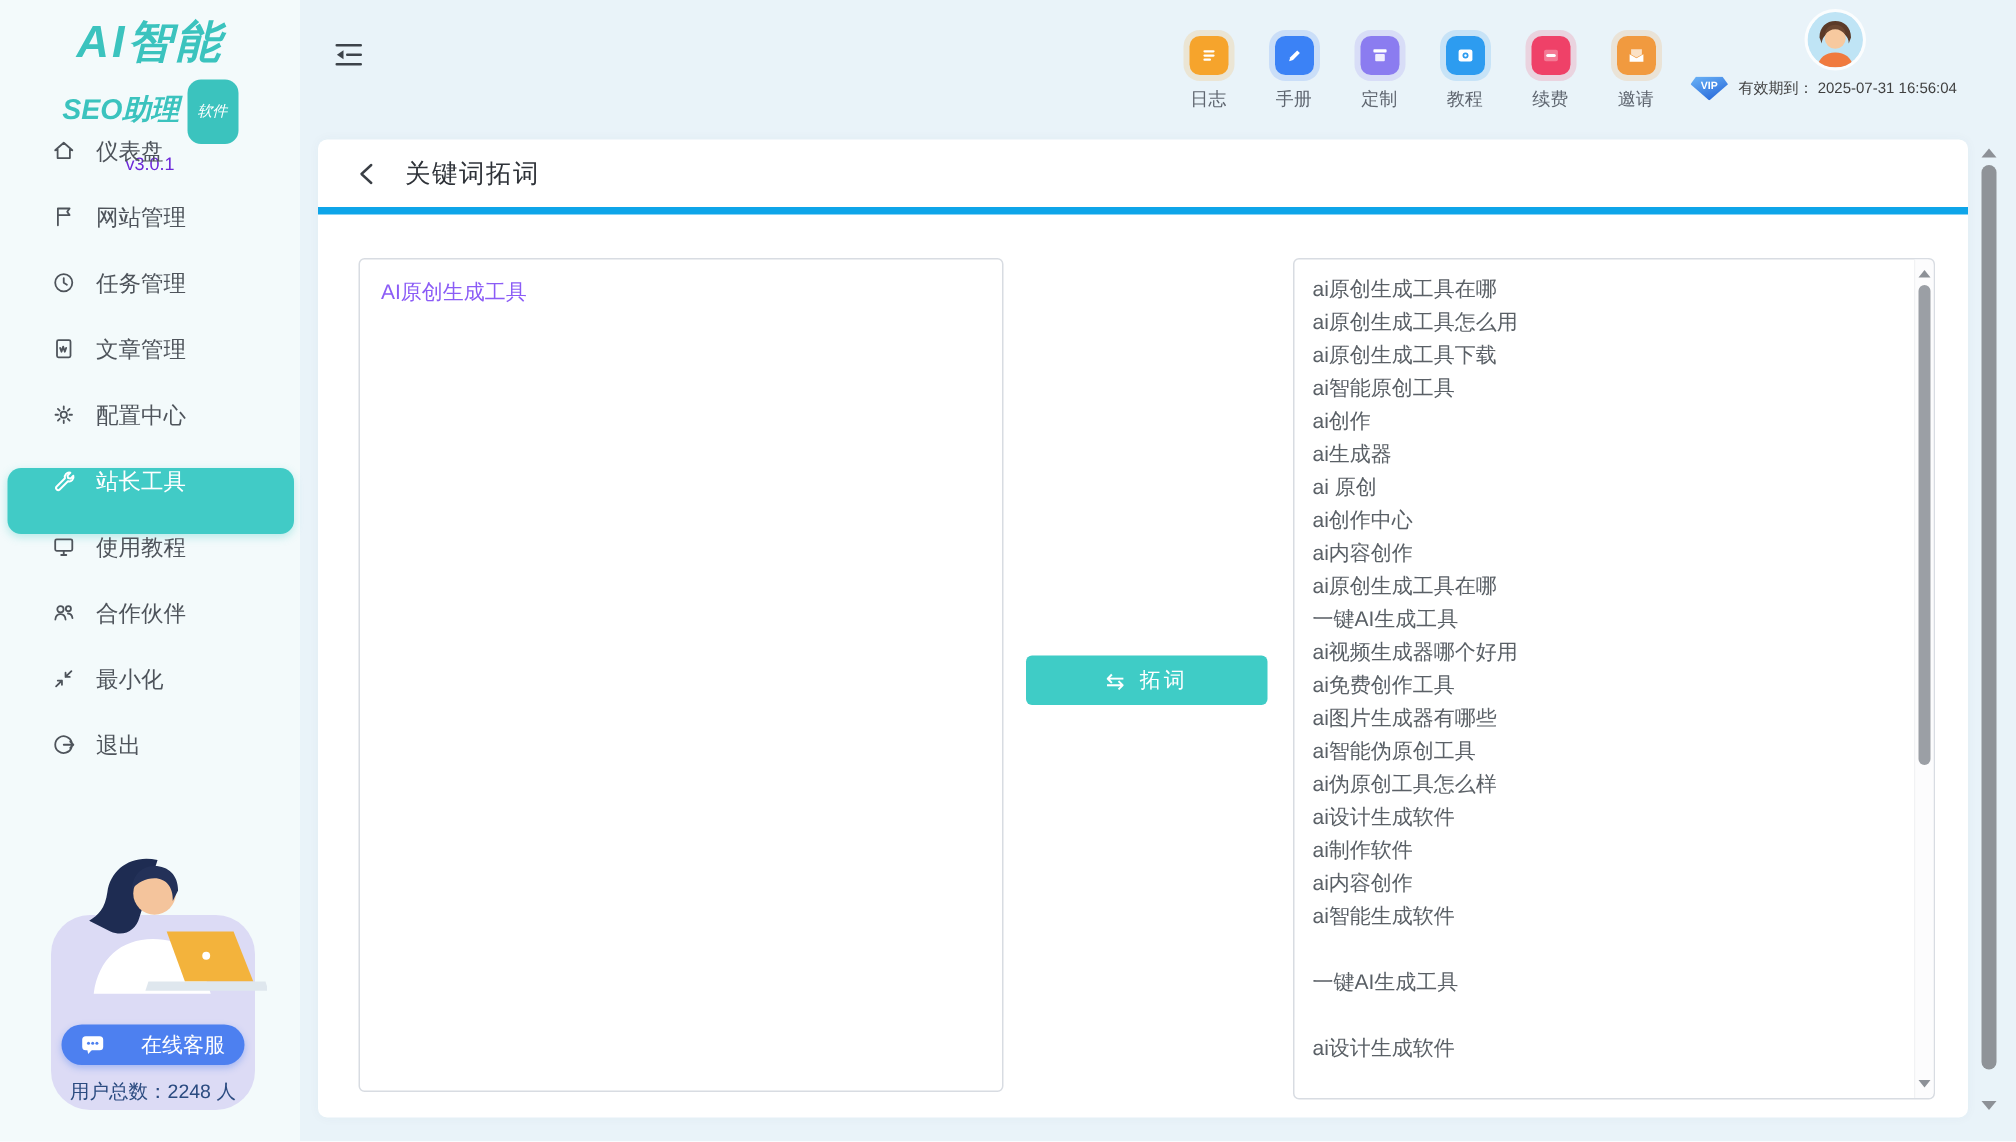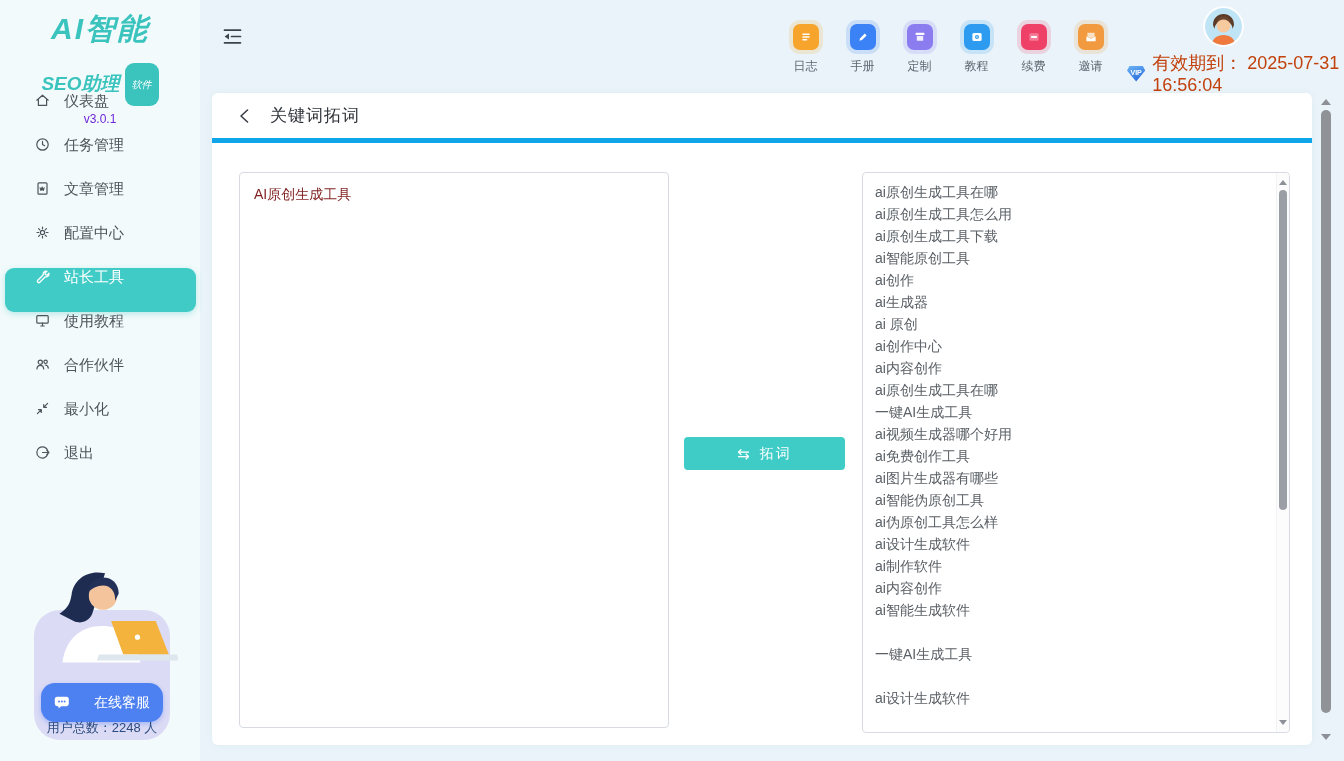--- a/index.html
+++ b/index.html
@@ -3,58 +3,58 @@
 <meta charset="utf-8">
 <style>
   * { box-sizing: border-box; }
   body { margin:0; font-family:"Liberation Sans","DejaVu Sans",sans-serif; }
   .screen { position:relative; width:1344px; height:761px; background:#e9f3f9; overflow:hidden; }
 
   
   .sidebar { position:absolute; left:0; top:0; width:200px; height:761px; background:#f3fafb; }
   .logo { text-align:center; padding-top:12px; color:#3bc3be; font-style:italic; font-weight:800; line-height:1.1; }
   .logo-line1 { font-size:30px; letter-spacing:2px; }
-  .logo-line2 { font-size:19px; display:flex; align-items:center; justify-content:center; gap:5px; margin-top:18px; }
+  .logo-line2 { font-size:19px; display:flex; align-items:center; justify-content:center; gap:5px; margin-top:8px; }
   .logo-badge { background:#3bc3be; color:#fff; font-size:10px; font-weight:400; border-radius:9px; padding:16px 7px; }
   .version { text-align:center; font-size:12px; color:#6d28d9; margin-top:7px; font-weight:400; font-style:normal; }
   .nav { position:absolute; top:92px; left:0; right:0; }
   .nav-item { height:44px; display:flex; align-items:flex-start; gap:13px; padding-left:34px; font-size:15px; color:#4e545b; cursor:pointer; }
   .nav-item svg { flex:0 0 auto; }
   .nav-item.active { background:#41cbc6; color:#fff; border-radius:9px; margin:0 4px 0 5px; padding-left:29px; box-shadow:0 2px 6px rgba(65,203,198,.35); }
 
   
   .support-bg { position:absolute; left:34px; top:610px; width:136px; height:130px; border-radius:26px; background:#dcdbf5; }
   .illus { position:absolute; left:26px; top:563px; width:152px; height:122px; z-index:2; }
-  .cs-button { position:absolute; left:41px; top:683px; width:122px; height:39px; z-index:3; background:#4d80f0; border:none; border-radius:14px; color:#fff; font-size:14px; display:flex; align-items:center; justify-content:center; gap:24px; cursor:pointer; box-shadow:0 2px 5px rgba(77,128,240,.4); }
+  .cs-button { position:absolute; left:41px; top:683px; width:122px; height:27px; z-index:3; background:#4d80f0; border:none; border-radius:14px; color:#fff; font-size:14px; display:flex; align-items:center; justify-content:center; gap:24px; cursor:pointer; box-shadow:0 2px 5px rgba(77,128,240,.4); }
   .user-count { position:absolute; left:0; top:719px; width:204px; z-index:3; text-align:center; font-size:13px; color:#2b4b80; }
 
   
   .collapse-btn { position:absolute; left:222px; top:27px; width:24px; height:24px; cursor:pointer; }
   .quick-actions { position:absolute; left:787px; top:24px; display:flex; gap:20px; }
   .qa { width:37px; display:flex; flex-direction:column; align-items:center; cursor:pointer; }
   .qa-icon { width:26px; height:26px; border-radius:7px; display:flex; align-items:center; justify-content:center; }
   .qa-log      { background:#f6a42c; box-shadow:0 0 0 4px rgba(246,164,44,.18); }
   .qa-manual   { background:#3b82f6; box-shadow:0 0 0 4px rgba(59,130,246,.18); }
   .qa-custom   { background:#8b7cf0; box-shadow:0 0 0 4px rgba(139,124,240,.18); }
   .qa-tutorial { background:#2d9cf0; box-shadow:0 0 0 4px rgba(45,156,240,.18); }
   .qa-renew    { background:#ef4168; box-shadow:0 0 0 4px rgba(239,65,104,.18); }
   .qa-invite   { background:#f19a3f; box-shadow:0 0 0 4px rgba(241,154,63,.18); }
   .qa-label { margin-top:8px; font-size:12px; color:#5f6670; white-space:nowrap; }
   .avatar { position:absolute; left:1205px; top:8px; width:37px; height:37px; border-radius:50%; overflow:hidden; cursor:pointer; box-shadow:0 0 0 2px rgba(255,255,255,.8); }
   .vip-row { position:absolute; left:1127px; top:51px; display:flex; align-items:center; gap:7px; }
   .vip-badge { width:25px; height:16px; background:linear-gradient(160deg,#6cb4f7,#1f5fd6); clip-path:polygon(15% 0,85% 0,100% 32%,50% 100%,0 32%); color:#fff; font-size:7px; font-weight:700; display:flex; align-items:center; justify-content:center; padding-bottom:3px; }
-  .expiry { font-size:18px; color:#c2410c; }
+  .expiry { font-size:10px; color:#404040; }
 
   
   .card { position:absolute; left:212px; top:93px; width:1100px; height:652px; background:#fff; border-radius:6px; box-shadow:0 0 8px rgba(40,80,110,.04); }
   .page-head { height:50px; display:flex; align-items:center; gap:16px; padding-left:26px; border-bottom:5px solid #0ea5e9; }
   .back-btn { width:16px; height:18px; cursor:pointer; display:flex; align-items:center; }
   .page-title { font-size:17px; color:#2e3238; letter-spacing:1px; }
 
-  .kw-input { position:absolute; left:27px; top:79px; width:430px; height:556px; border:1px solid #d8dce2; border-radius:4px; padding:11px 14px; font-size:14px; color:#7f1d1d; font-family:inherit; resize:none; outline:none; background:#fff; line-height:20px; }
+  .kw-input { position:absolute; left:27px; top:79px; width:430px; height:556px; border:1px solid #d8dce2; border-radius:4px; padding:11px 14px; font-size:14px; color:#8b5cf6; font-family:inherit; resize:none; outline:none; background:#fff; line-height:20px; }
   .expand-btn { position:absolute; left:472px; top:344px; width:161px; height:33px; background:#3fccc6; border:none; border-radius:4px; color:#fff; font-size:14px; display:flex; align-items:center; justify-content:center; gap:10px; cursor:pointer; letter-spacing:2px; }
   .swap-glyph { font-size:15px; letter-spacing:0; }
 
   .results-box { position:absolute; left:650px; top:79px; width:428px; height:561px; border:1px solid #d8dce2; border-radius:4px; }
   .results-list { position:absolute; left:0; top:0; right:14px; bottom:1px; padding:8px 0 0 12px; overflow:hidden; }
   .result-item { height:22px; line-height:22px; font-size:14px; color:#5a6066; white-space:nowrap; cursor:pointer; }
 
   
   .v-scroll { position:absolute; top:0; right:0; width:13px; height:100%; background:#fcfcfd; border-left:1px solid #f1f2f4; border-radius:0 4px 4px 0; }
   .tri-up, .tri-down { position:absolute; left:2px; width:0; height:0; border-left:4px solid transparent; border-right:4px solid transparent; cursor:pointer; }
@@ -82,20 +82,26 @@
       </div>
       <div class="version">v3.0.1</div>
     </div>
 
     <div class="nav">
       <div class="nav-item">
         <span><svg width="17" height="17" viewBox="0 0 17 17" fill="none" stroke="currentColor" stroke-width="1.2" stroke-linecap="round" stroke-linejoin="round">
               <path d="M2.8 8.2 8.5 3.2l5.7 5M4.4 7.4v6h8.2v-6"></path>
             </svg></span>
         <span>仪表盘</span>
+      </div>
+      <div class="nav-item">
+        <span><svg width="17" height="17" viewBox="0 0 17 17" fill="none" stroke="currentColor" stroke-width="1.2" stroke-linecap="round" stroke-linejoin="round">
+              <path d="M4.6 14.2V3h7.8l-1.6 2.2 1.6 2.2H4.6"></path>
+            </svg></span>
+        <span>网站管理</span>
       </div>
       <div class="nav-item">
         <span><svg width="17" height="17" viewBox="0 0 17 17" fill="none" stroke="currentColor" stroke-width="1.2" stroke-linecap="round" stroke-linejoin="round">
               <circle cx="8.5" cy="8.5" r="5.7"></circle>
               <path d="M8.5 5.4v3.1l2.1 1.3"></path>
             </svg></span>
         <span>任务管理</span>
       </div>
       <div class="nav-item">
         <span><svg width="17" height="17" viewBox="0 0 17 17" fill="none" stroke="currentColor" stroke-width="1.2" stroke-linecap="round" stroke-linejoin="round">

